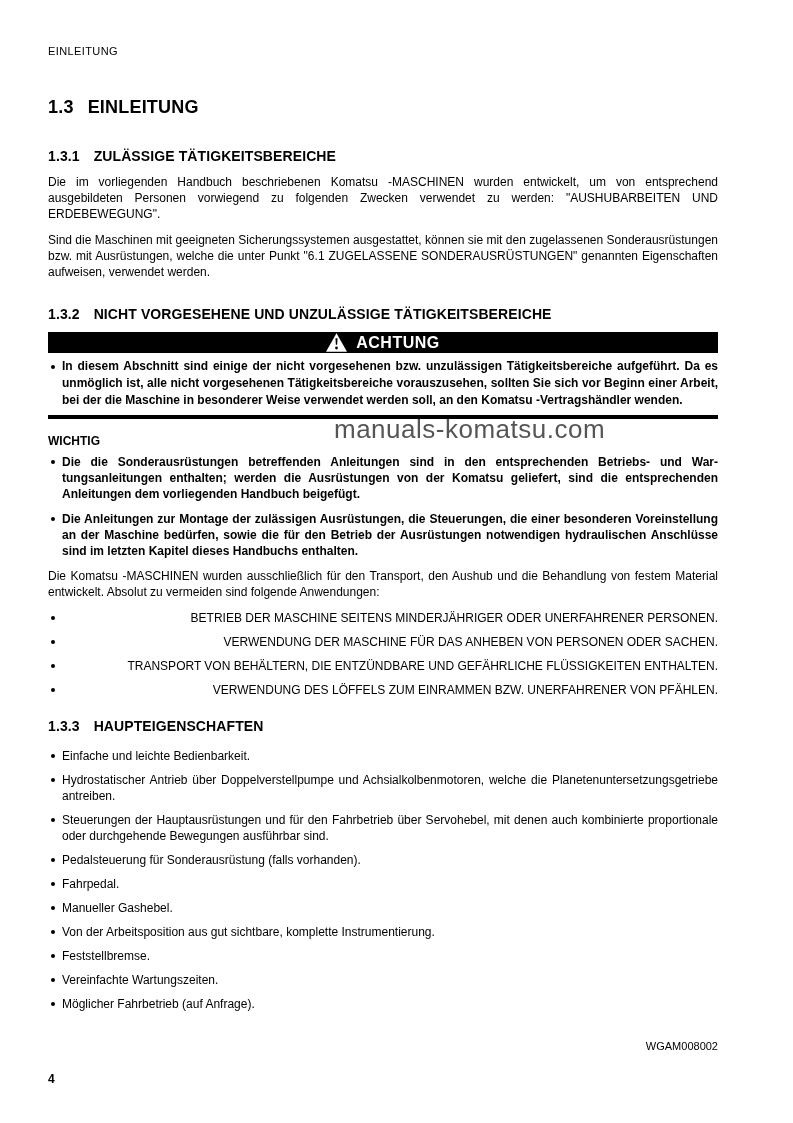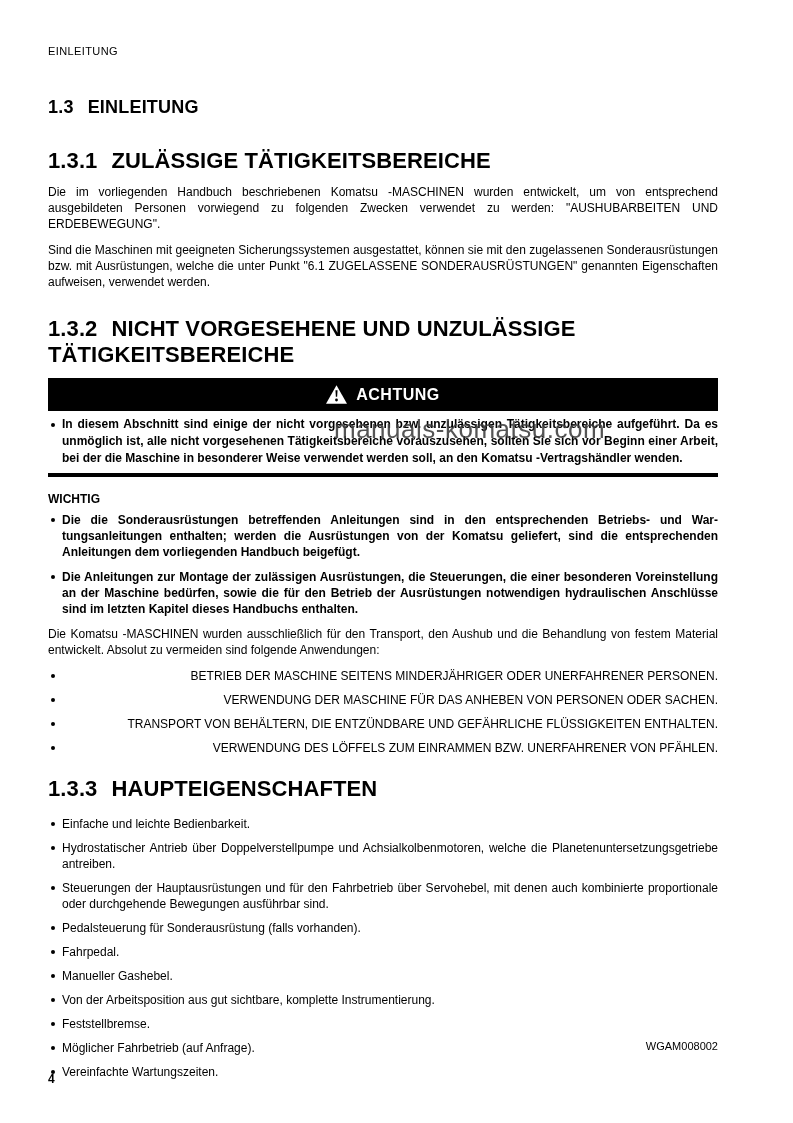--- a/index.html
+++ b/index.html
@@ -21,21 +21,21 @@
     letter-spacing:0.4px;
     margin-bottom:40px;
   }
   h1.sec{
     font-size:18px;
     font-weight:bold;
     margin:0 0 30px 0;
     letter-spacing:0.2px;
   }
   h2.sec{
-    font-size:22px;
+    font-size:14px;
     font-weight:bold;
     margin:0 0 10px 0;
     letter-spacing:0.1px;
   }
   h1.sec .num, h2.sec .num{margin-right:14px;}
   p.body{
     font-size:12px;
     line-height:16px;
     text-align:justify;
     margin:0 0 10px 0;
@@ -43,21 +43,21 @@
   p.body.gap-after{margin-bottom:26px;}
   .h2-gap{margin-bottom:22px;}
   
   .warnbox{
     border-bottom:4px solid #000;
     padding-bottom:6px;
     margin-bottom:14px;
   }
   .warnbar{
     background:#000;
-    height:33px;
+    height:21px;
     display:flex;
     align-items:center;
     justify-content:center;
     gap:9px;
   }
   .warnbar .warnlabel{
     color:#fff;
     font-weight:bold;
     font-size:16px;
     letter-spacing:0.5px;
@@ -175,22 +175,22 @@
     </h2>
     <ul class="blist feature-list">
       <li>Einfache und leichte Bedienbarkeit.</li>
       <li>Hydrostatischer Antrieb über Doppelverstellpumpe und Achsialkolbenmotoren, welche die Planetenunterset­zungsgetriebe antreiben.</li>
       <li>Steuerungen der Hauptausrüstungen und für den Fahrbetrieb über Servohebel, mit denen auch kombinierte pro­portionale oder durchgehende Bewegungen ausführbar sind.</li>
       <li>Pedalsteuerung für Sonderausrüstung (falls vorhanden).</li>
       <li>Fahrpedal.</li>
       <li>Manueller Gashebel.</li>
       <li>Von der Arbeitsposition aus gut sichtbare, komplette Instrumentierung.</li>
       <li>Feststellbremse.</li>
+      <li>Vereinfachte Wartungszeiten.</li>
       <li>Möglicher Fahrbetrieb (auf Anfrage).</li>
-      <li>Vereinfachte Wartungszeiten.</li>
     </ul>
   </div>
 
 </div>
 
 <div class="watermark">manuals-komatsu.com</div>
 
 <div class="footer-page">4</div>
 <div class="footer-code">WGAM008002</div>
 

